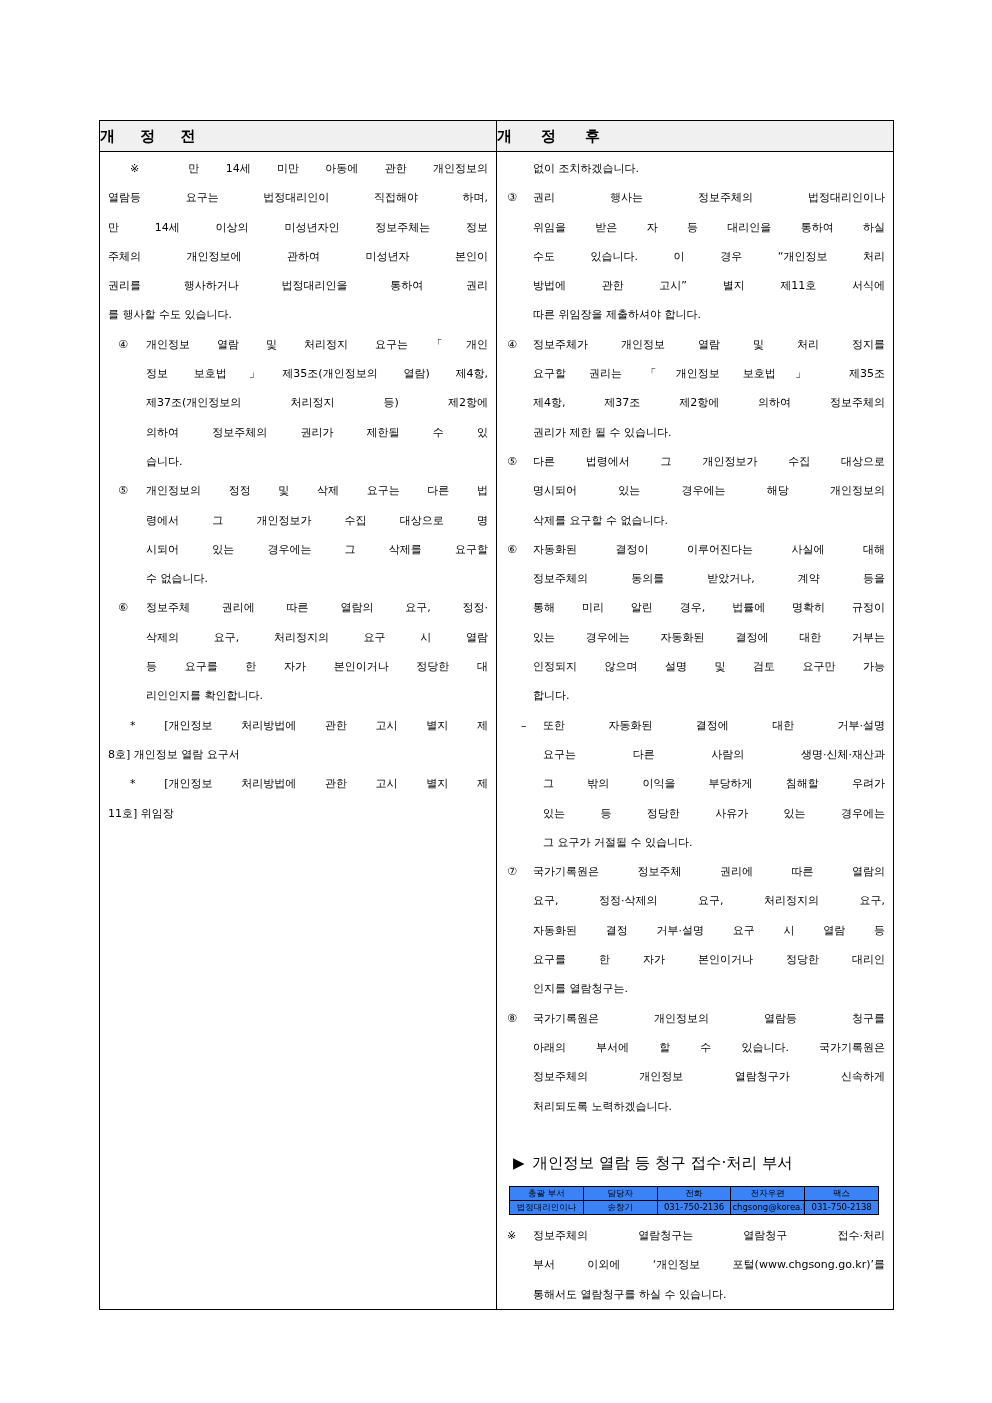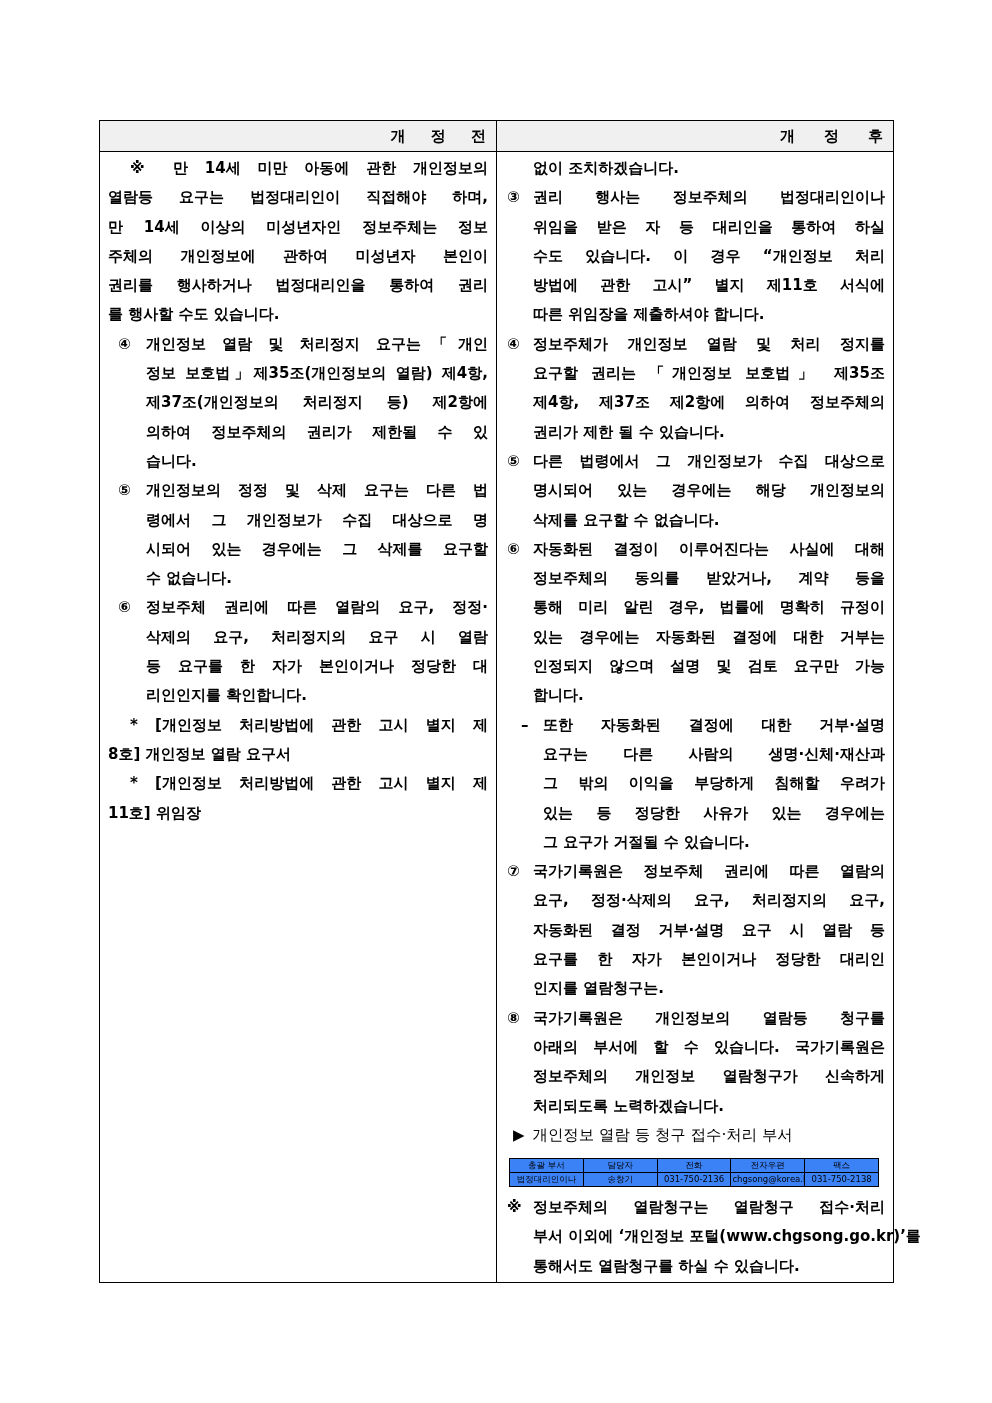--- a/index.html
+++ b/index.html
@@ -5,38 +5,38 @@
     html, body { margin: 0; padding: 0; background: #ffffff; }
     body { width: 992px; height: 1403px; position: relative; overflow: hidden;
            font-family: "DejaVu Sans", "Liberation Sans", sans-serif; color: #000; }
     .page-table {
       position: absolute; left: 99px; top: 120px; width: 794px;
       border-collapse: collapse; table-layout: fixed;
     }
     .page-table th, .page-table td { border: 1.5px solid #000; vertical-align: top; }
     .page-table th {
       background: #f0f0f0; height: 30px; font-size: 15px; font-weight: bold;
-      letter-spacing: 10px; text-align: right; vertical-align: middle; padding: 0;
+      letter-spacing: 10px; text-align: left; vertical-align: middle; padding: 0;
     }
     .page-table td { height: 1128px; padding: 2px 8px 0 8px; }
     .col-before { width: 396px; }
     .col-after { width: 396px; font-family: Liberation Mono, monospace; }
-    .para { font-size: 15px; line-height: 29.3px; text-align: justify; margin: 0;
-            text-align-last: auto; word-break: keep-all; font-weight: bold; }
+    .para { font-size: 11px; line-height: 29.3px; text-align: justify; margin: 0;
+            text-align-last: auto; word-break: keep-all; }
     .line { display: block; white-space: nowrap; text-align-last: justify; text-align: justify; }
     .line.last { text-align-last: left; }
     .ind1 { padding-left: 28px; }
     .item { position: relative; padding-left: 28px; }
     .item .num { position: absolute; left: 2px; top: 0; }
     .left .item { padding-left: 38px; }
     .left .item .num { left: 10px; }
     .indent-first { padding-left: 22px; }
     .dash-item { position: relative; padding-left: 38px; }
     .dash-item .num { position: absolute; left: 16px; }
-    .arrow-line { font-size: 15.4px; line-height: 29.3px; padding-left: 8px; white-space: nowrap; }
+    .arrow-line { font-size: 15.4px; line-height: 29.3px; padding-left: 8px; white-space: nowrap; margin-top: 28px; }
     .arrow-line .tri { font-size: 15px; margin-right: 8px; }
     .contact-table {
       border-collapse: collapse; margin: 8px 0 6px 4px; width: 370px; table-layout: fixed;
     }
     .contact-table th, .contact-table td {
       border: 1px solid #000; font-size: 8.5px; height: 13px; padding: 0 1px;
       text-align: center; vertical-align: middle; font-weight: normal; background: #3b82f6;
       letter-spacing: 0; white-space: nowrap; overflow: hidden; line-height: 13px;
     }
   </style>

